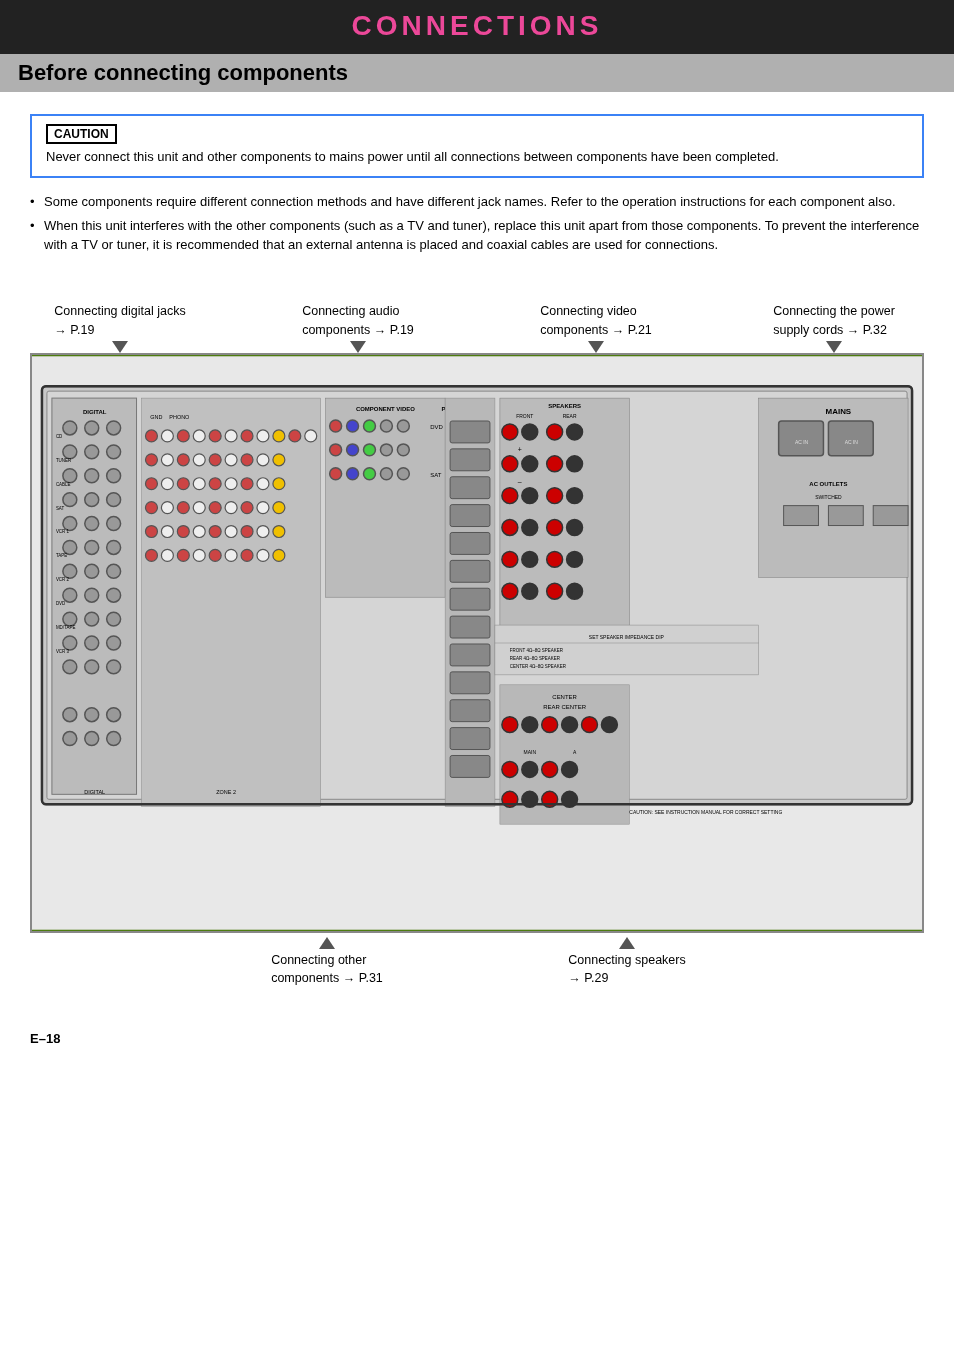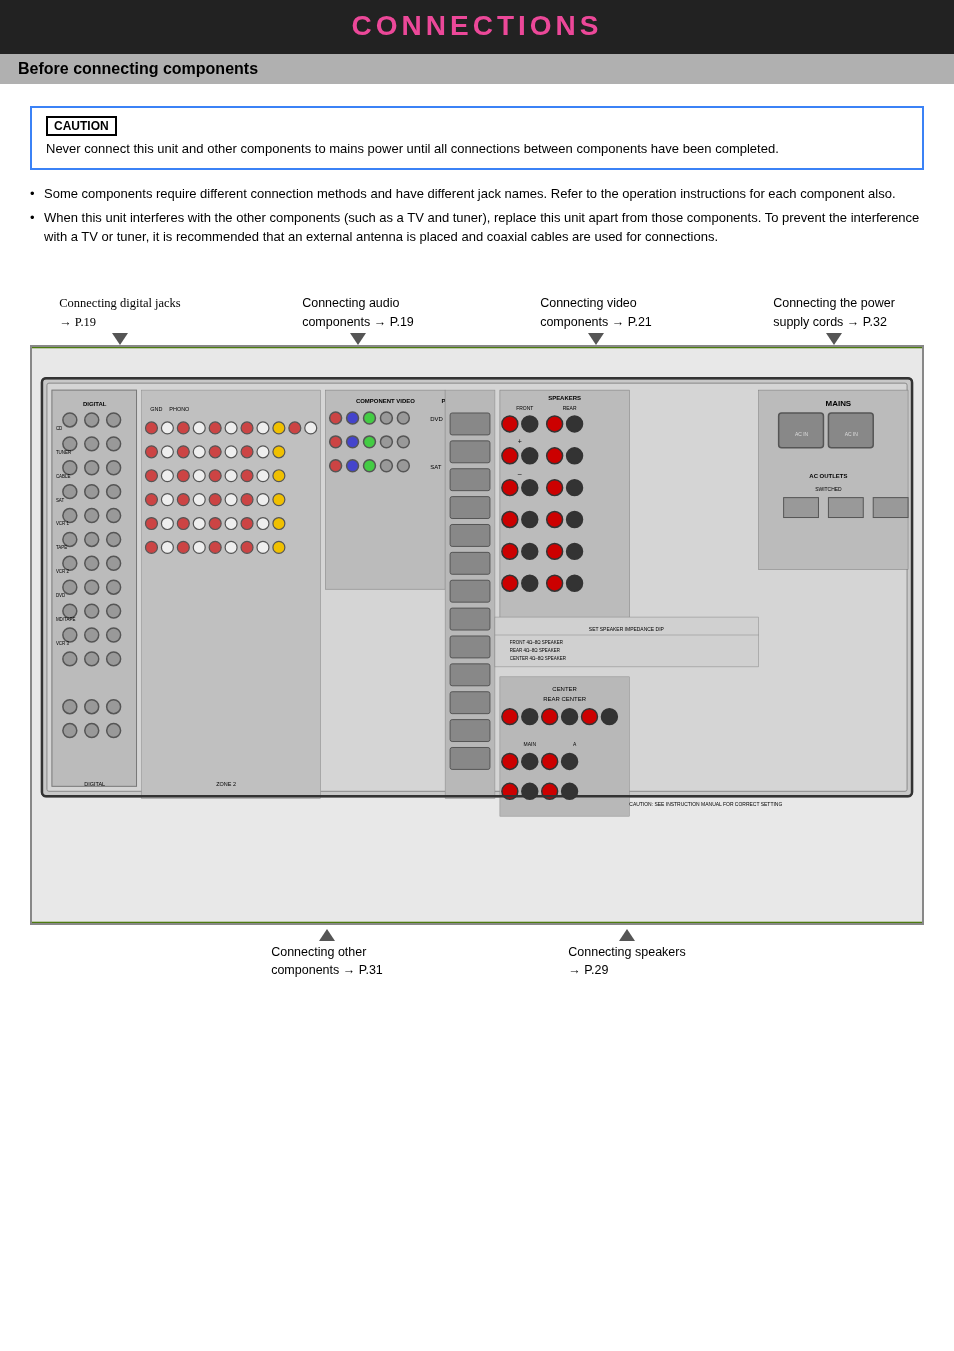--- a/index.html
+++ b/index.html
@@ -33,21 +33,21 @@
       margin-top: 24px;
     }
 
     
     .section-heading-bar {
       background: #b0b0b0;
       padding: 6px 18px;
       margin-bottom: 10px;
     }
     .section-heading {
-      font-size: 16px;
+      font-size: 22px;
       font-weight: bold;
       color: #000;
     }
 
     
     .content-area {
       padding: 12px 30px 0 30px;
     }
     .caution-box {
       border: 2px solid #3b82f6;
@@ -179,21 +179,21 @@
     </div>
 
     <ul class="bullet-list">
       <li>Some components require different connection methods and have different jack names. Refer to the operation instructions for each component also.</li>
       <li>When this unit interferes with the other components (such as a TV and tuner), replace this unit apart from those components. To prevent the interference with a TV or tuner, it is recommended that an external antenna is placed and coaxial cables are used for connections.</li>
     </ul>
   </div>
 
   <div class="label-row-top">
 
-    <div class="diagram-label-block" style="width:160px;font-family:Liberation Serif, serif;">
+    <div class="diagram-label-block" style="width:160px;">
       <div class="label-text-block">
         Connecting digital jacks<br>→ P.19
       </div>
       <span class="arrow-down"></span>
     </div>
 
     <div class="diagram-label-block" style="width:160px;">
       <div class="label-text-block">
         Connecting audio<br>components → P.19
       </div>
@@ -485,14 +485,17 @@
     </div>
 
     <div class="diagram-label-block" style="width:180px;">
       <span class="arrow-up"></span>
       <div class="label-text-block">
         Connecting speakers<br>→ P.29
       </div>
     </div>
   </div>
 
+  <div class="page-footer">
+    <span>E–18</span>
+  </div>
 
 </div>
 
 </body></html>

